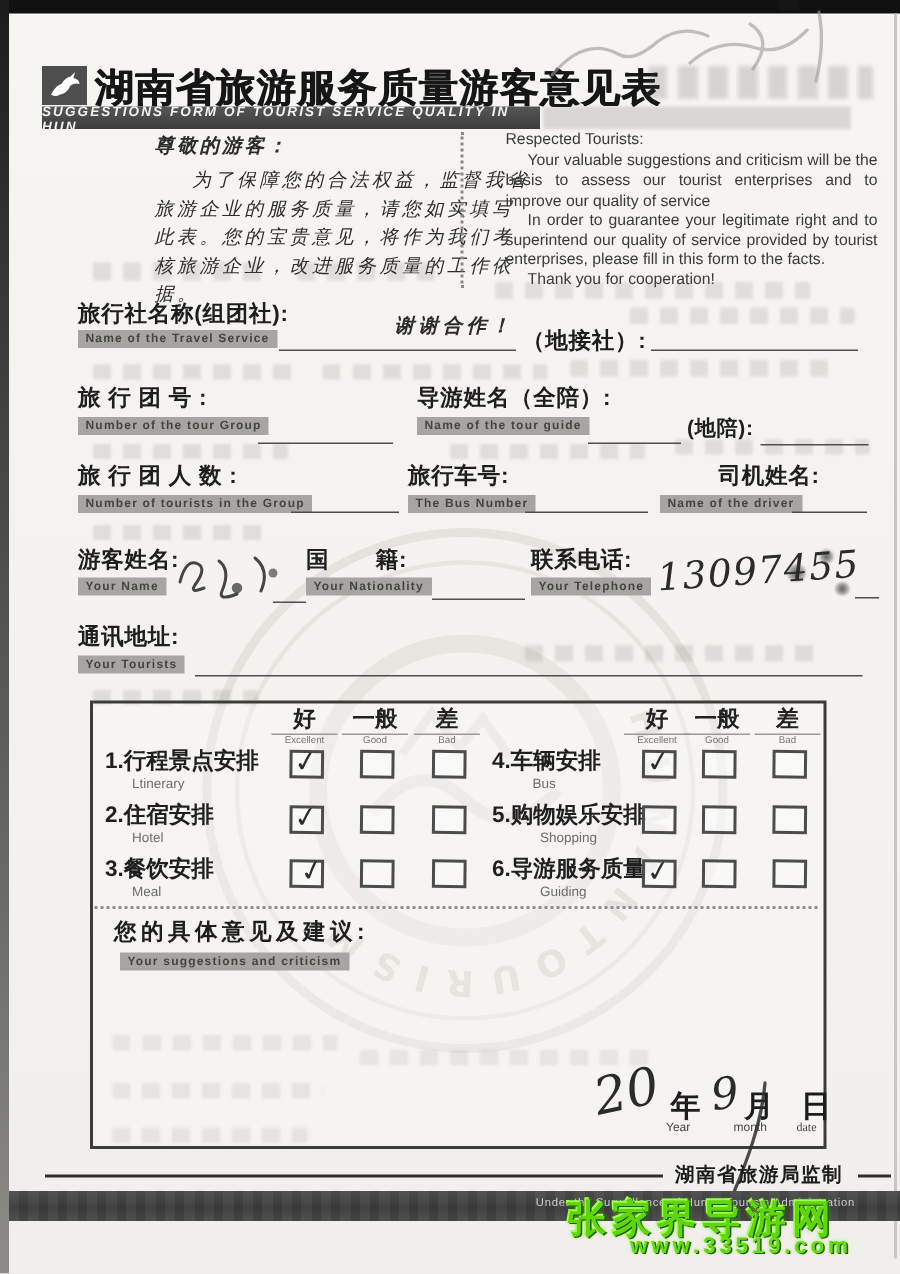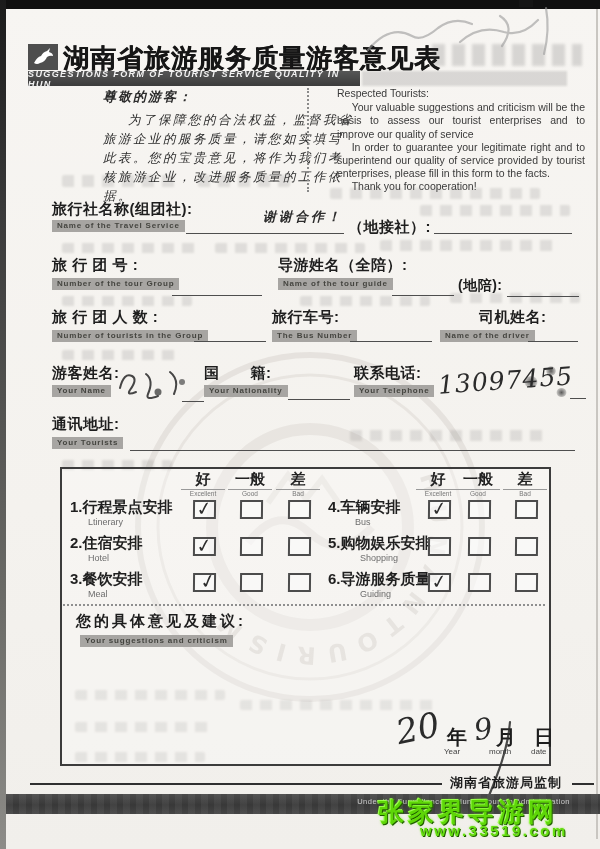--- a/index.html
+++ b/index.html
@@ -291,21 +291,21 @@
   <div class="abs lab" style="left:76px;top:612px;letter-spacing:3px;">您的具体意见及建议:</div>
   <div class="abs sub" style="left:80px;top:635px;">Your suggestions and criticism</div>
 
   <div class="abs hand" style="left:396px;top:708px;font-size:34px;transform:rotate(-12deg);">20</div>
   <div class="abs dchar" style="left:447px;top:724px;">年</div>
   <div class="abs den" style="left:444px;top:747px;">Year</div>
   <div class="abs hand" style="left:474px;top:712px;font-size:29px;transform:rotate(-8deg);">9</div>
   <div class="abs dchar" style="left:496px;top:724px;">月</div>
   <div class="abs den" style="left:489px;top:747px;">month</div>
   <div class="abs dchar" style="left:534px;top:724px;">日</div>
-  <div class="abs den" style="left:531px;top:747px;">date</div>
+  <div class="abs den" style="left:531px;top:747px;font-family:Liberation Serif, serif;">date</div>
   <div class="abs" style="left:478px;top:712px;">
     <svg width="40" height="90" viewBox="0 0 40 90">
       <path d="M32,10 C30,36 20,62 10,86" fill="none" stroke="#2c2c2c" stroke-width="2.2" opacity=".85" stroke-linecap="round"></path>
     </svg>
   </div>
 
   <div class="abs sup-line" style="left:30px;top:783px;width:412px;"></div>
   <div class="abs sup-text" style="left:450px;top:774px;">湖南省旅游局监制</div>
   <div class="abs sup-line" style="left:572px;top:783px;width:22px;"></div>
 

